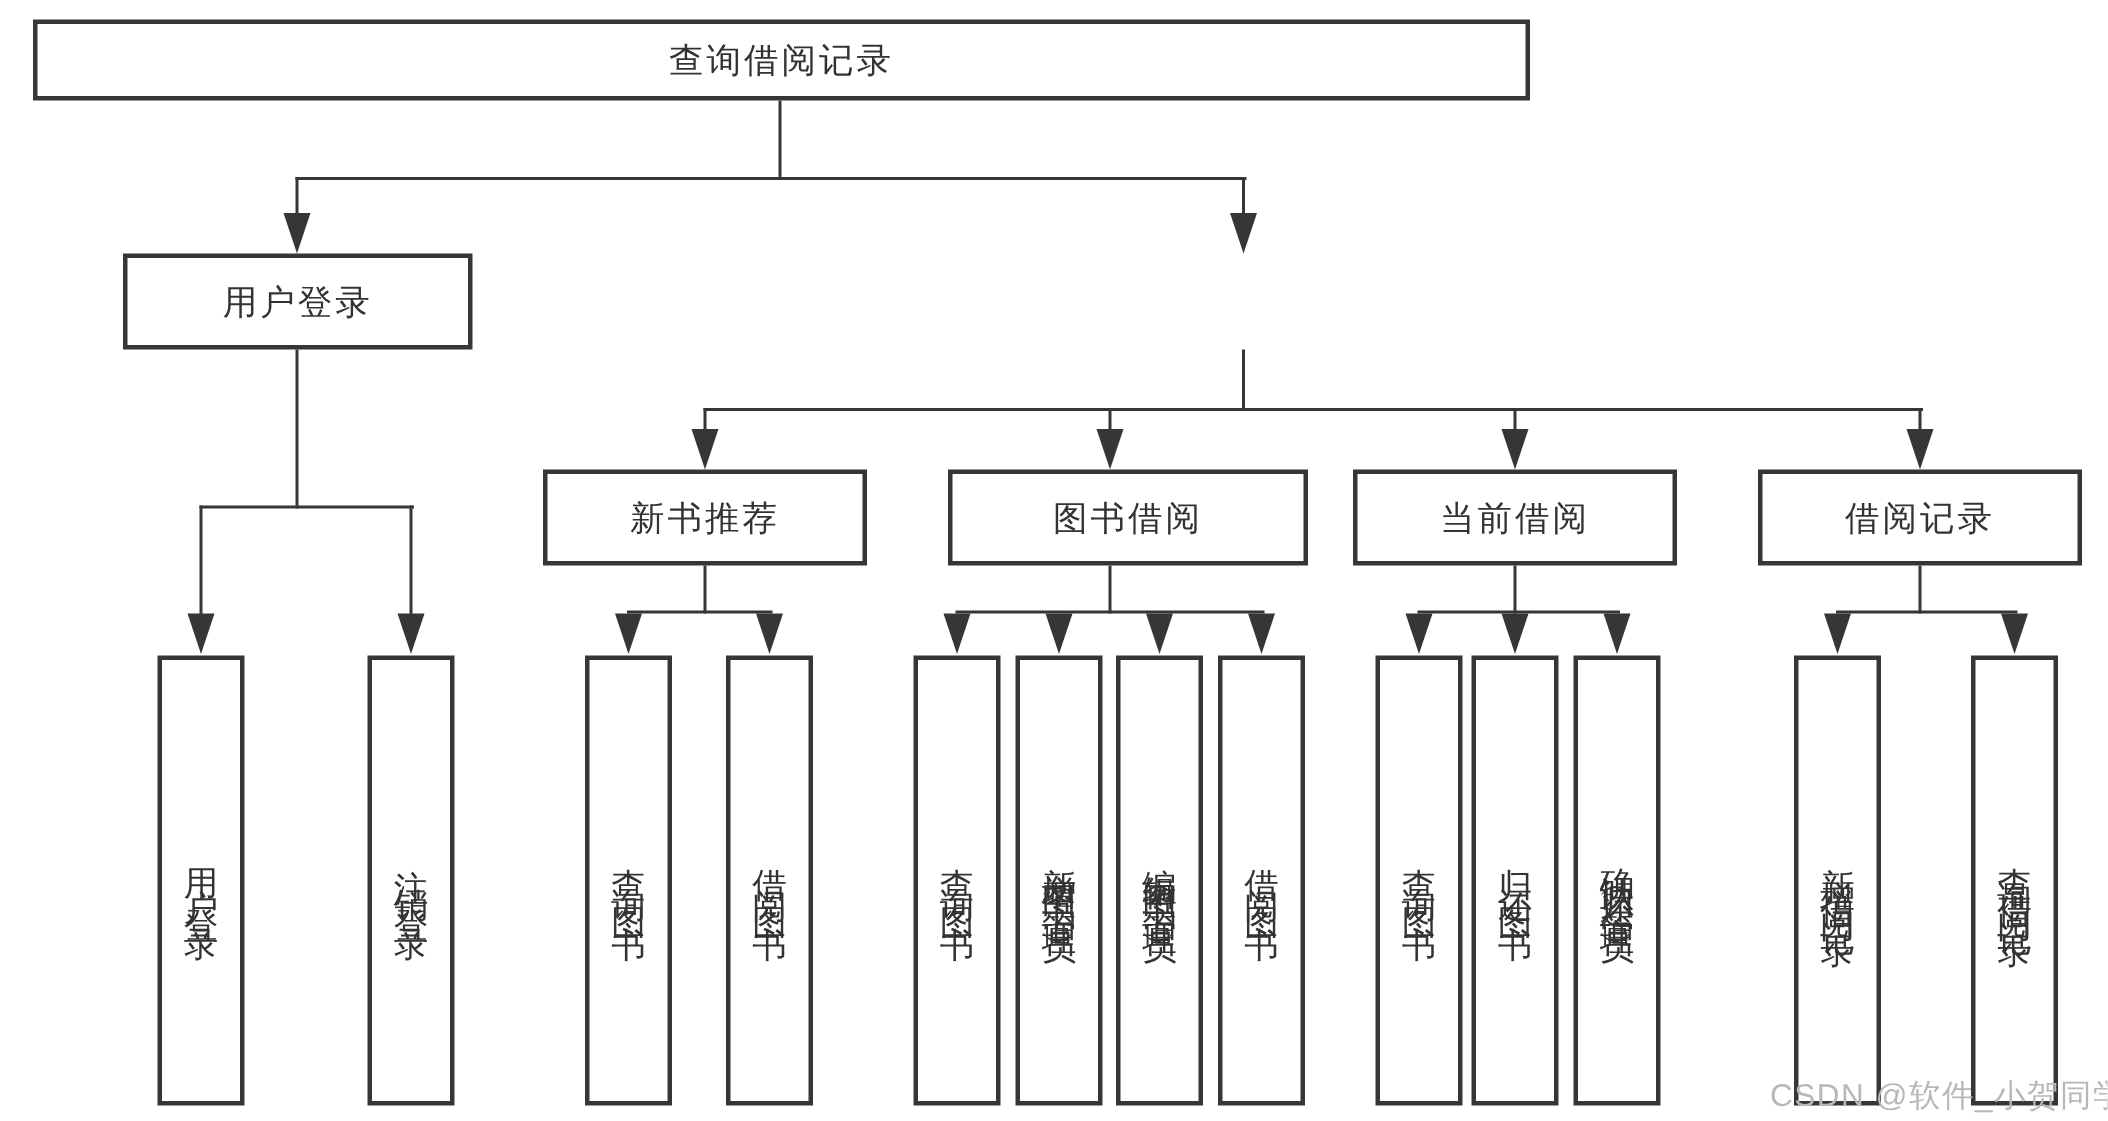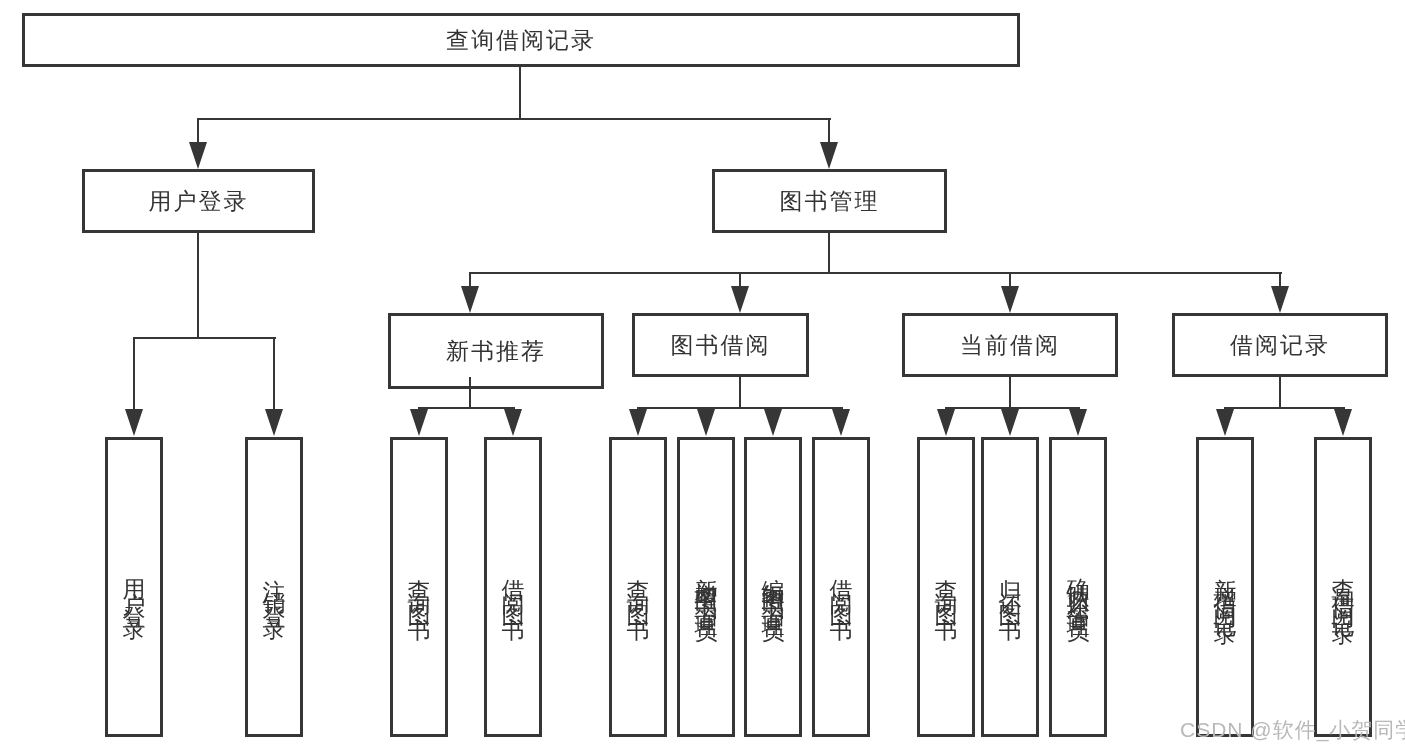--- a/index.html
+++ b/index.html
@@ -56,46 +56,43 @@
   <div class="vl" style="left:519px; top:67px;  height:53px;"></div>
   <div class="hl" style="left:197px; top:118px; width:634px;"></div>
   <div class="vl" style="left:197px; top:118px; height:28px;"></div>
   <div class="vl" style="left:828px; top:118px; height:28px;"></div>
   <div class="arrow" style="left:189px; top:142px;"></div>
   <div class="arrow" style="left:820px; top:142px;"></div>
 
   <div class="box" style="left:82px; top:169px; width:233px; height:64px;">
     <span>用户登录</span>
   </div>
-  <div class="box" style="left:712px; top:169px; width:235px; height:64px;">
-    <span>图书管理</span>
-  </div>
 
   <div class="vl" style="left:197px; top:233px; height:106px;"></div>
   <div class="hl" style="left:133px; top:337px; width:143px;"></div>
   <div class="vl" style="left:133px; top:337px; height:73px;"></div>
   <div class="vl" style="left:273px; top:337px; height:73px;"></div>
   <div class="arrow" style="left:125px; top:409px;"></div>
   <div class="arrow" style="left:265px; top:409px;"></div>
 
   <div class="vl" style="left:828px;  top:233px; height:41px;"></div>
   <div class="hl" style="left:469px;  top:272px; width:813px;"></div>
   <div class="vl" style="left:469px;  top:272px; height:18px;"></div>
   <div class="vl" style="left:739px;  top:272px; height:18px;"></div>
   <div class="vl" style="left:1009px; top:272px; height:18px;"></div>
   <div class="vl" style="left:1279px; top:272px; height:18px;"></div>
   <div class="arrow" style="left:461px;  top:286px;"></div>
   <div class="arrow" style="left:731px;  top:286px;"></div>
   <div class="arrow" style="left:1001px; top:286px;"></div>
   <div class="arrow" style="left:1271px; top:286px;"></div>
 
-  <div class="box" style="left:362px; top:313px; width:216px; height:76px;margin-left:26px;">
+  <div class="box" style="left:362px; top:313px; width:216px; height:64px;">
     <span>新书推荐</span>
   </div>
-  <div class="box" style="left:632px; top:313px; width:177px; height:64px;">
+  <div class="box" style="left:632px; top:313px; width:240px; height:64px;">
     <span>图书借阅</span>
   </div>
   <div class="box" style="left:902px; top:313px; width:216px; height:64px;text-align:right;">
     <span>当前借阅</span>
   </div>
   <div class="box" style="left:1172px; top:313px; width:216px; height:64px;">
     <span>借阅记录</span>
   </div>
 
   <div class="vl" style="left:469px; top:377px; height:32px;"></div>

